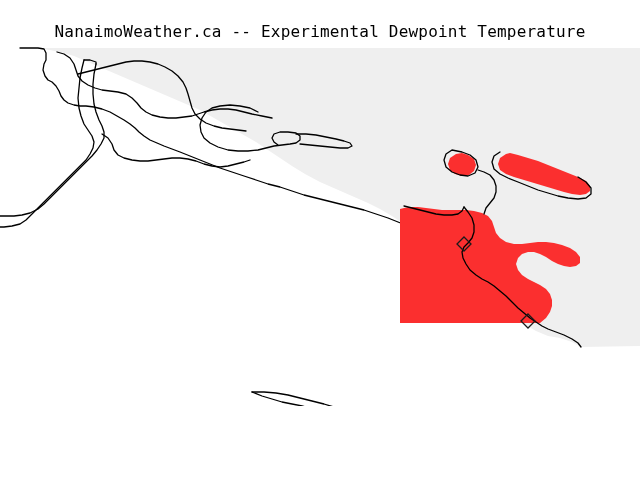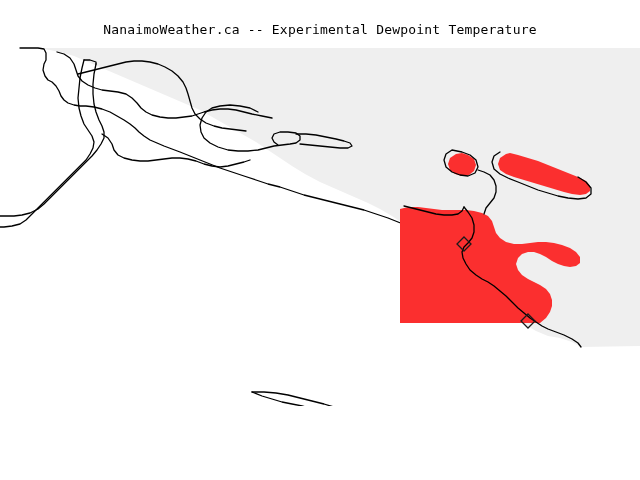--- a/index.html
+++ b/index.html
@@ -8,21 +8,21 @@
     background:#ffffff;
     font-family:"DejaVu Sans Mono","Liberation Mono",monospace;
     overflow:hidden;position:relative;
   }
   #app{position:absolute;inset:0;background:#ffffff;}
 
   
   .title{
     position:absolute;left:0;top:22px;width:640px;
     text-align:center;
-    font-size:13px;color:#000000;
+    font-size:16px;color:#000000;
     letter-spacing:.2px;white-space:nowrap;
   }
 
   
   .map-frame{
     position:absolute;left:0;top:46px;width:640px;height:360px;
     background:#ffffff;overflow:hidden;
   }
   .map-svg{position:absolute;left:0;top:0;width:640px;height:360px;display:block;}
 

